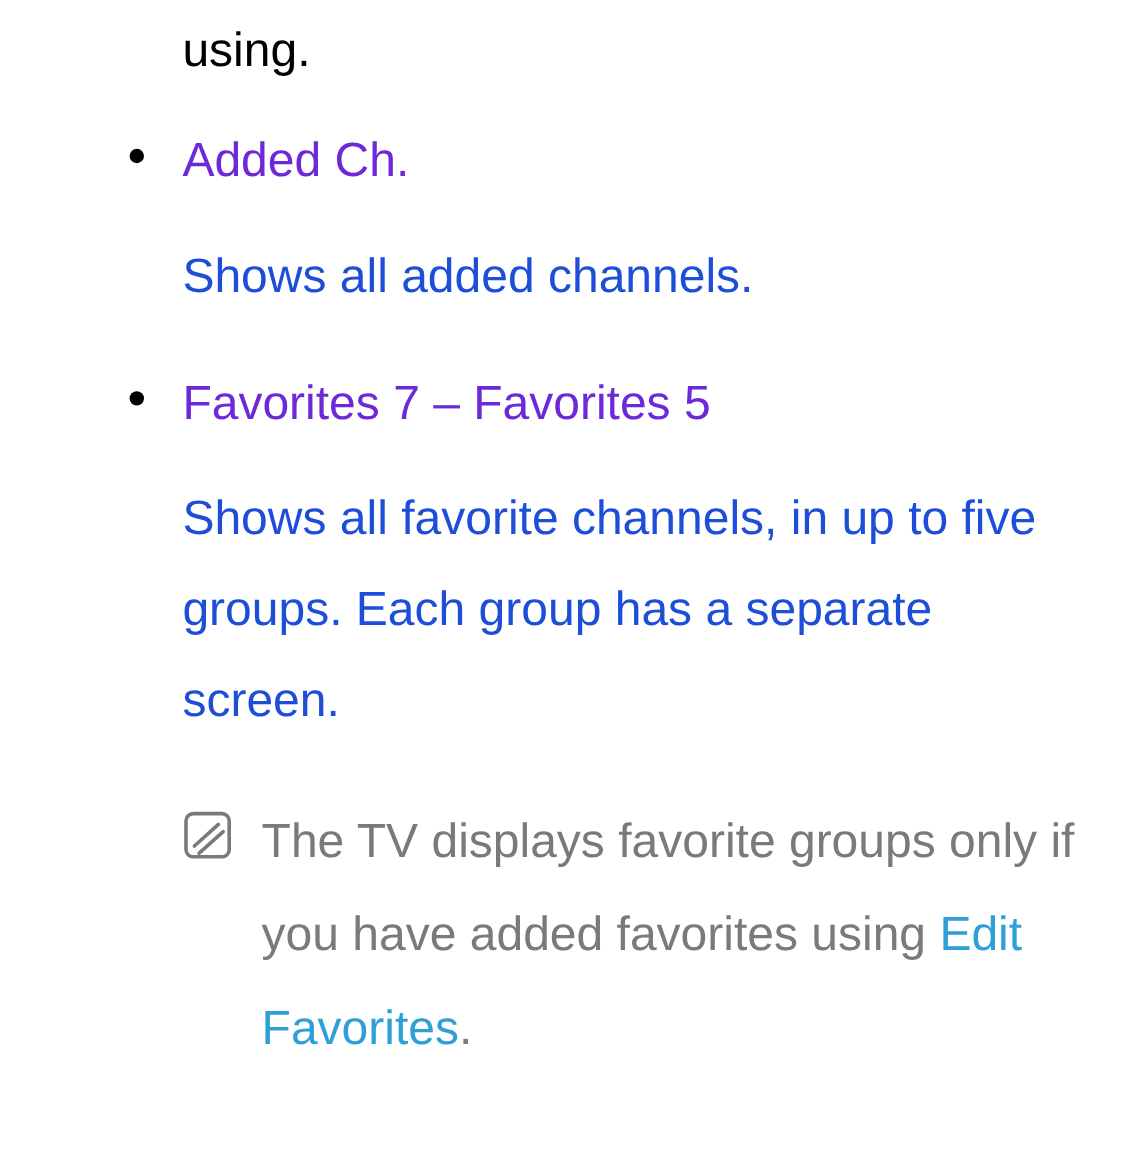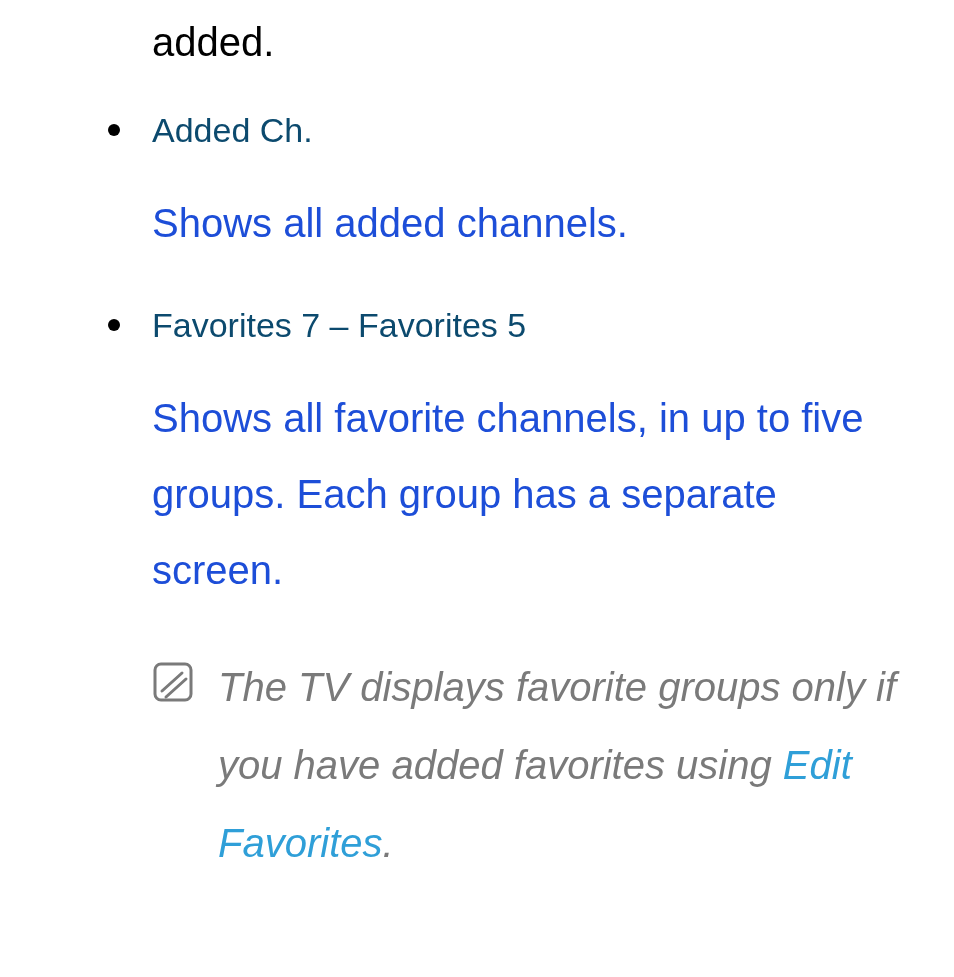--- a/index.html
+++ b/index.html
@@ -32,35 +32,34 @@
   .bullet {
     position: absolute;
     left: -44px;
     top: 14px;
     width: 12px;
     height: 12px;
     border-radius: 50%;
     background: #000;
   }
   .item-title {
-    font-size: 34px;
+    font-size: 40px;
     line-height: 1.2;
-    color: #0c4a6e;
+    color: #6d28d9;
     margin-bottom: 34px;
   }
   .item-desc {
     font-size: 40px;
     line-height: 1.9;
     color: #1d4ed8;
   }
   .note-wrap {
     position: relative;
     padding-left: 66px;
     margin-top: 40px;
-    font-style: italic;
   }
   .note-icon {
     position: absolute;
     left: 0;
     top: 13px;
   }
   .note-icon svg {
     display: block;
   }
   .note-text {
@@ -73,21 +72,21 @@
   }
   .note-text .dot {
     color: #7a7a7a;
   }
 </style>
 </head>
 <body>
 
 <div class="page">
 
-  <div class="partial-line">added.</div>
+  <div class="partial-line">using.</div>
 
   <div class="item">
     <span class="bullet"></span>
     <div class="item-title">Added Ch.</div>
     <div class="item-desc">Shows all added channels.</div>
   </div>
 
   <div class="item">
     <span class="bullet"></span>
     <div class="item-title">Favorites 7 – Favorites 5</div>

